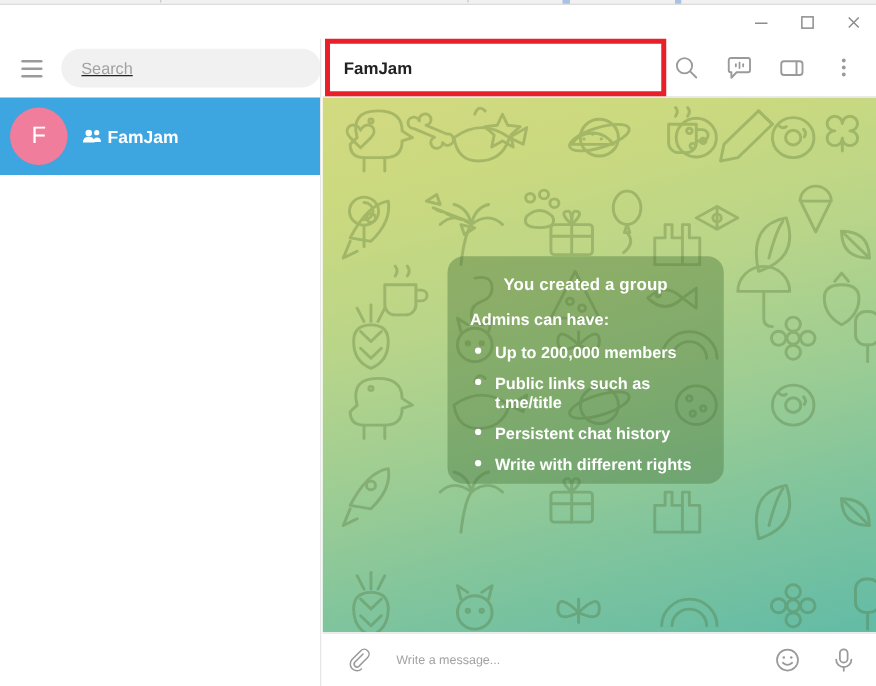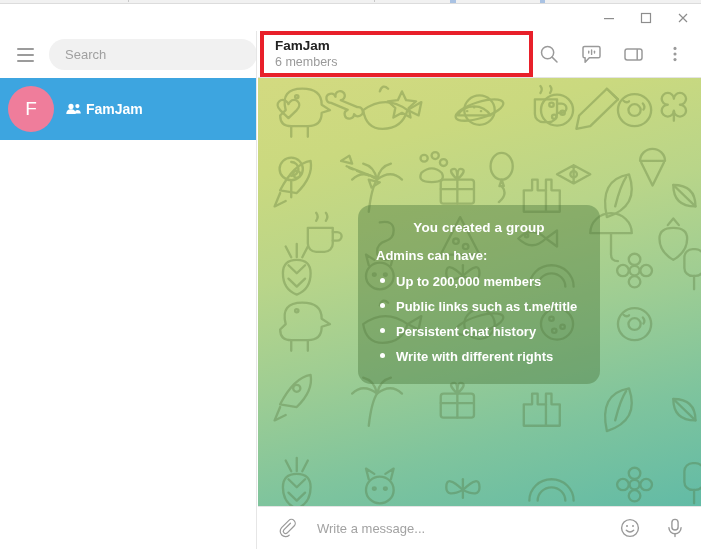--- a/index.html
+++ b/index.html
@@ -84,20 +84,21 @@
     height: 31px;
     background: #f1f1f1;
     border: none;
     border-radius: 16px;
     outline: none;
     padding: 0 16px;
     font-family: "Liberation Sans", sans-serif;
     font-size: 13px;
     color: #222;
     box-sizing: border-box;
+    text-decoration: underline;
   }
   #search-input::placeholder { color: #a0a0a0; }
 
   .chat-row {
     height: 62px;
     display: flex;
     align-items: center;
     padding: 0 12px 0 8px;
     box-sizing: border-box;
     cursor: pointer;
@@ -195,24 +196,24 @@
   #chat-bg-pattern {
     position: absolute; inset: 0;
     opacity: 0.30;
   }
   #chat-bg-pattern svg { display:block; width:100%; height:100%; }
 
   
   #service-bubble {
     position: absolute;
     left: 100px; top: 127px;
-    width: 242px;
+    width: 221px;
     background: rgba(75, 120, 60, 0.42);
     border-radius: 13px;
-    padding: 15px 18px 16px 18px;
+    padding: 15px 18px 4px 18px;
     box-sizing: border-box;
     color: #ffffff;
   }
   #bubble-heading {
     text-align: center;
     font-size: 13.5px;
     font-weight: bold;
     margin-bottom: 13px;
     letter-spacing: 0.1px;
   }
@@ -253,21 +254,21 @@
     padding: 0 13px 0 16px;
   }
   #attach-icon { width: 26px; height: 26px; display:flex; align-items:center; justify-content:center; cursor:pointer; flex:0 0 auto; }
   #message-input {
     flex: 1 1 auto;
     height: 30px;
     border: none;
     outline: none;
     background: transparent;
     font-family: "Liberation Sans", sans-serif;
-    font-size: 13px;
+    font-size: 10px;
     color: #222;
     padding: 0 10px 0 17px;
   }
   #message-input::placeholder { color: #a2a2a2; }
   #composer-actions { display:flex; align-items:center; gap: 19px; flex:0 0 auto; }
   .comp-icon { width: 26px; height: 26px; display:flex; align-items:center; justify-content:center; cursor:pointer; }
 </style>
 </head>
 <body>
 
@@ -322,21 +323,20 @@
       </span>
       <span class="chat-title">FamJam</span>
     </div>
   </div>
 
 </div>
 
 <div id="chat-header">
   <div id="chat-header-info">
     <div id="chat-header-title">FamJam</div>
-    <div id="chat-header-sub">6 members</div>
   </div>
   <div id="chat-header-actions">
 
     <div class="hdr-icon">
       <svg width="20" height="20" viewBox="0 0 20 20">
         <circle cx="8.6" cy="8.6" r="6.1" fill="none" stroke="#9a9a9a" stroke-width="1.5"></circle>
         <path d="M13.1 13.1 L18 18" stroke="#9a9a9a" stroke-width="1.5" stroke-linecap="round"></path>
       </svg>
     </div>
 

